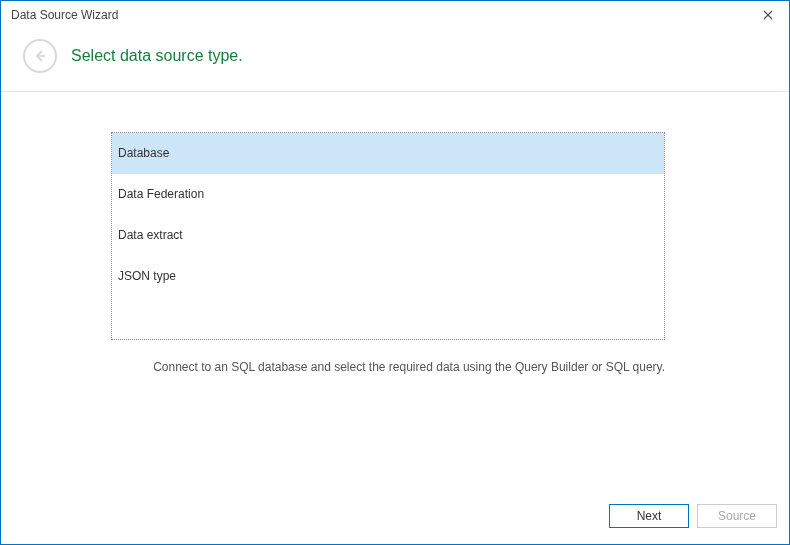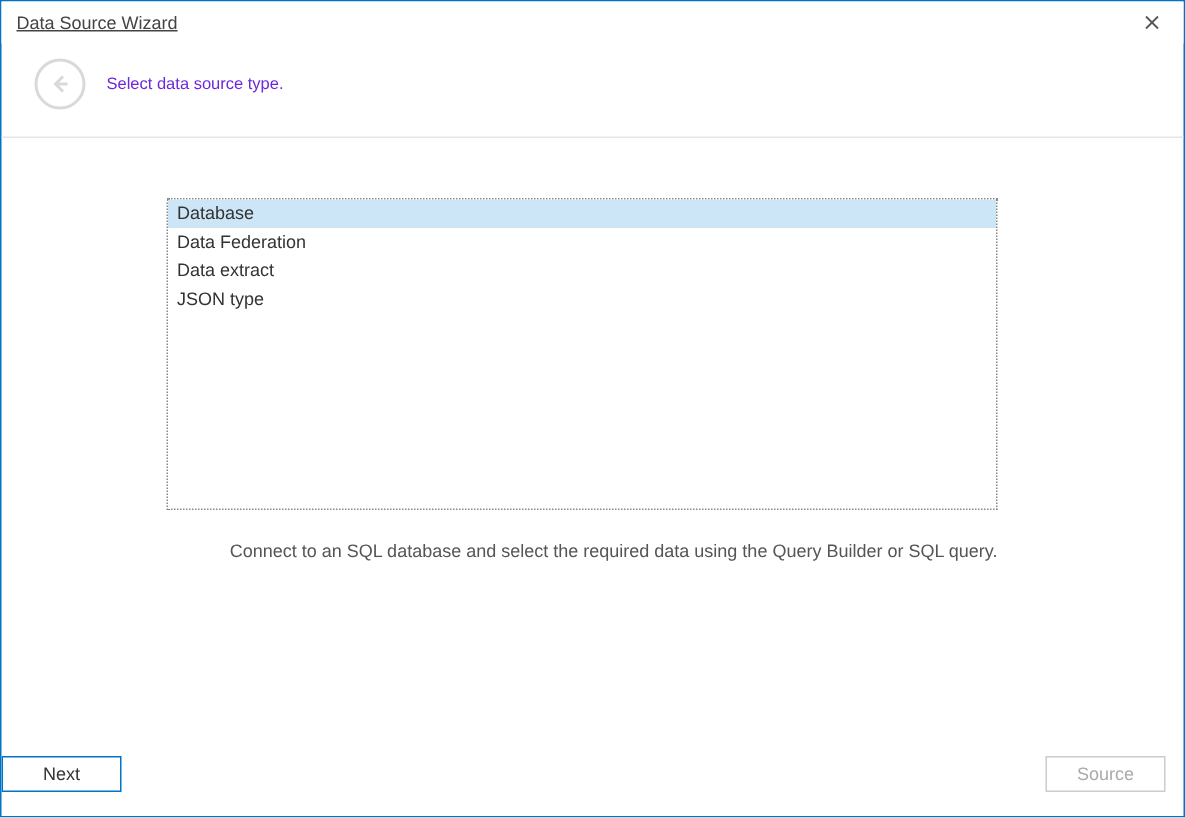--- a/index.html
+++ b/index.html
@@ -28,21 +28,20 @@
       height: 28px;
       display: flex;
       align-items: center;
       justify-content: space-between;
       padding: 0 6px 0 10px;
       background: #fff;
     }
     .titlebar-title {
       font-size: 12px;
       color: #444;
-      text-decoration: underline;
     }
     .close-btn {
       width: 30px;
       height: 20px;
       display: flex;
       align-items: center;
       justify-content: center;
       cursor: pointer;
     }
     .close-btn svg {
@@ -64,59 +63,59 @@
       display: flex;
       align-items: center;
       justify-content: center;
       cursor: default;
     }
     .back-circle svg {
       width: 14px;
       height: 14px;
     }
     .header-text {
-      font-size: 11px;
-      color: #6d28d9;
+      font-size: 16px;
+      color: #15803d;
     }
     .content {
       flex: 1;
       padding: 40px 110px 0 110px;
       display: flex;
       flex-direction: column;
     }
     .listbox {
       width: 554px;
       height: 208px;
       border: 1px dotted #888;
       background: #fff;
       overflow: auto;
     }
     .list-item {
-      padding: 1px 6px;
+      padding: 12px 6px;
       font-size: 12px;
       color: #333;
       cursor: pointer;
       line-height: 17px;
       white-space: nowrap;
     }
     .list-item.selected {
       background: #cde6f7;
     }
     .description {
       margin-top: 20px;
       font-size: 12px;
       color: #555;
       text-align: right;
       width: 554px;
     }
     .footer {
       height: 48px;
       display: flex;
       align-items: center;
-      justify-content: space-between;
+      justify-content: flex-end;
       padding: 0 12px 8px 0;
       gap: 8px;
     }
     .btn {
       width: 80px;
       height: 24px;
       font-size: 12px;
       font-family: inherit;
       background: #fff;
       cursor: pointer;

